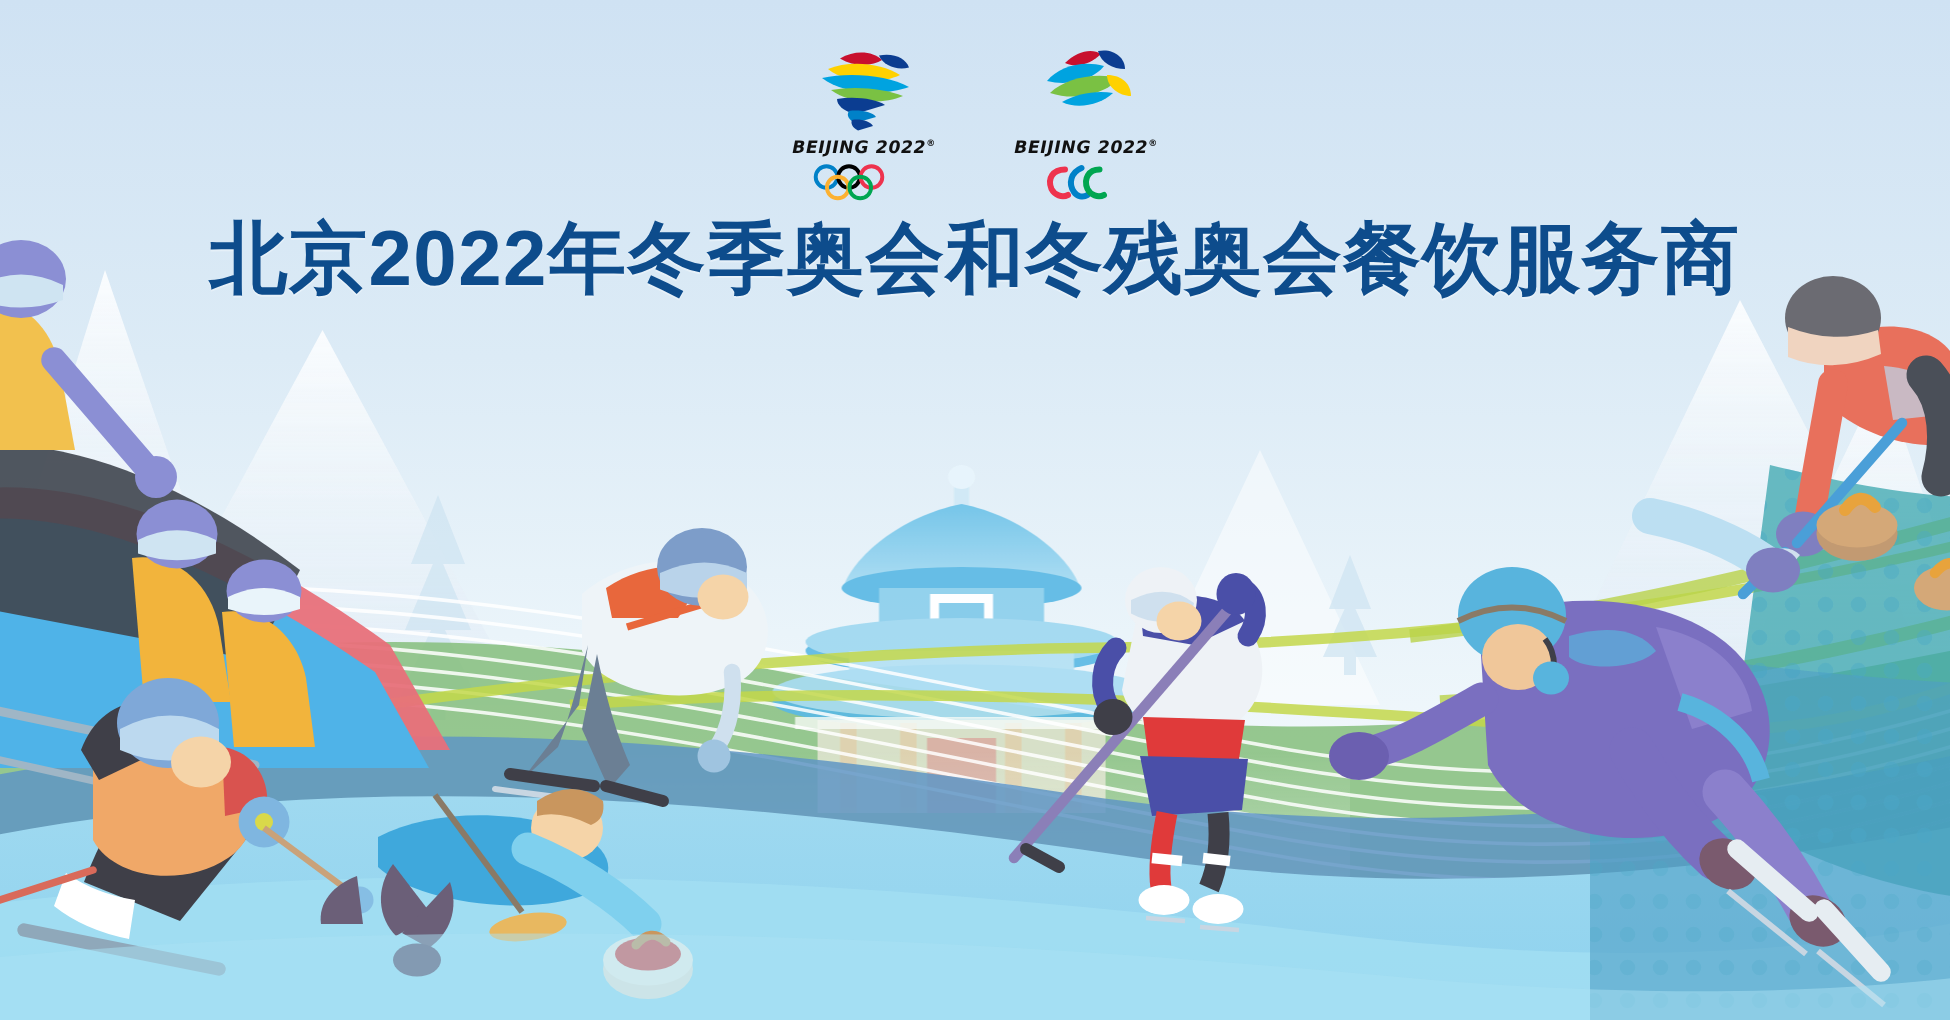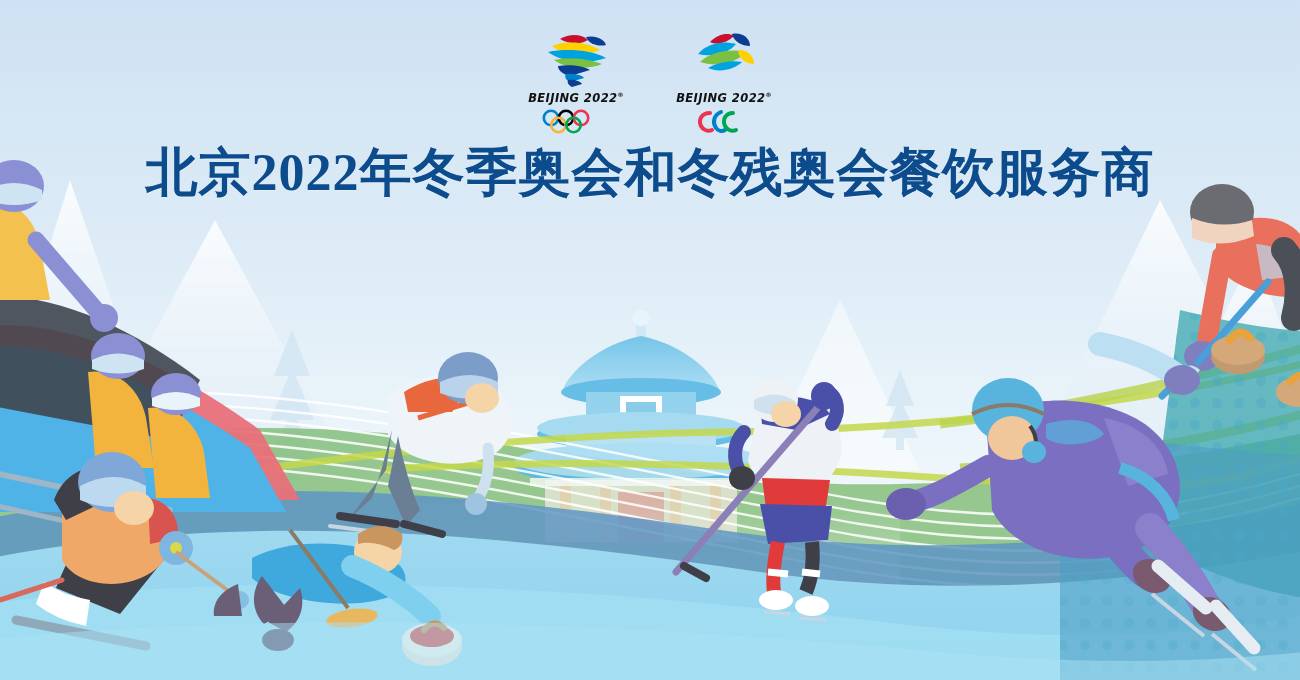--- a/index.html
+++ b/index.html
@@ -31,21 +31,21 @@
   .emblem .wordmark sup{font-size:6px;vertical-align:super;}
   .emblem .sym{margin-top:4px;display:block;}
 
   
   #title{
     position:absolute;left:0;right:0;top:142px;
     text-align:center;z-index:45;
   }
   #title .t{
     display:inline-block;
-    font-family:Liberation Serif, serif;
+    font-family:Liberation Sans, sans-serif;
     font-weight:700;
     font-size:52px;
     line-height:62px;
     letter-spacing:1px;
     color:#0d4c8c;
     text-shadow:0 1px 0 rgba(255,255,255,.35);
     white-space:nowrap;
   }
 </style>
 </head>

